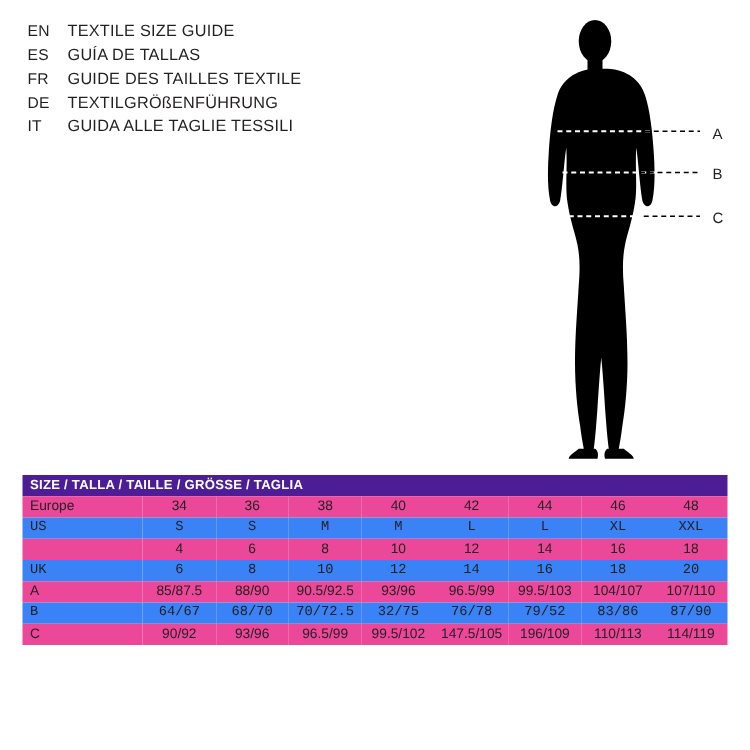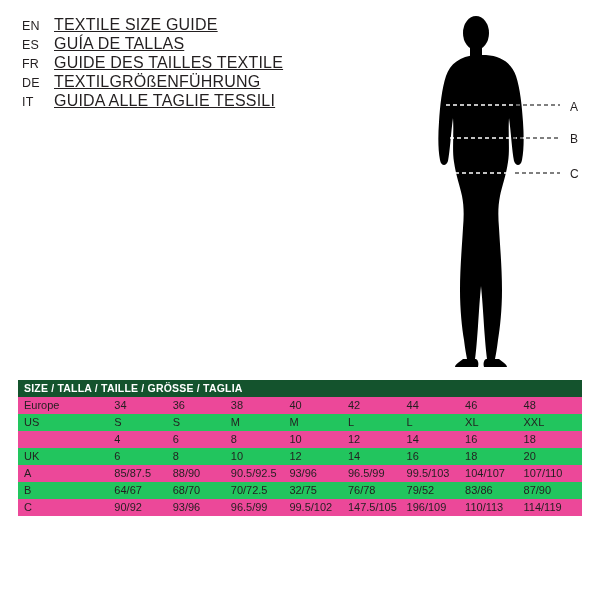--- a/index.html
+++ b/index.html
@@ -36,24 +36,23 @@
     line-height: 19px;
   }
   .lang-code {
     width: 32px;
     flex: 0 0 32px;
     font-size: 12.5px;
     letter-spacing: 0.2px;
     color: #231f20;
   }
   .lang-title {
-    font-size: 16px;
+    font-size: 13px;
     letter-spacing: 0.2px;
     color: #231f20;
-    text-decoration: underline;
   }
 
   
   .figure-wrap {
     position: absolute;
     left: 400px;
     top: 10px;
     width: 200px;
     height: 360px;
   }
@@ -89,38 +88,38 @@
     border-collapse: collapse;
     font-size: 11px;
     color: #231f20;
   }
   table.size-table td {
     padding: 0;
     height: 17px;
     line-height: 17px;
   }
   .row-header td {
-    background: #14532d;
+    background: #4c1d95;
     color: #ffffff;
     font-weight: bold;
     font-size: 10.5px;
     letter-spacing: 0.2px;
     height: 18px;
     line-height: 18px;
   }
   .row-shade td { background: #ec4899; }
-  .row-plain td { background: #22c55e; }
+  .row-plain td { background: #3b82f6; font-family: Liberation Mono, monospace; }
   .c-label {
     width: 92px;
     padding-left: 6px !important;
     text-align: left;
   }
   .c-val {
     width: 59px;
-    text-align: left;
+    text-align: center;
   }
 
   
   .notes {
     position: absolute;
     left: 22px;
     top: 542px;
     width: 420px;
   }
   .note-line {

